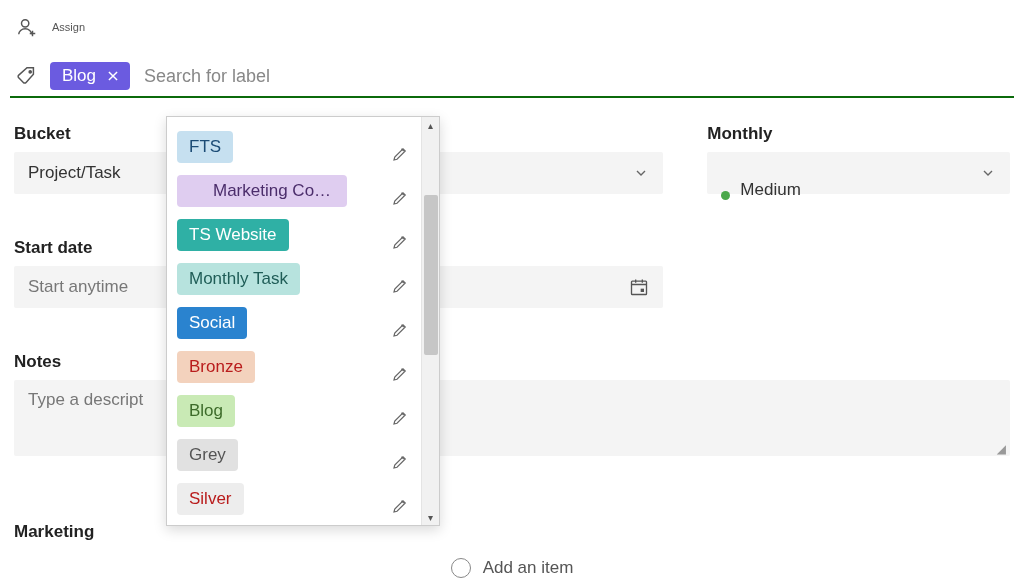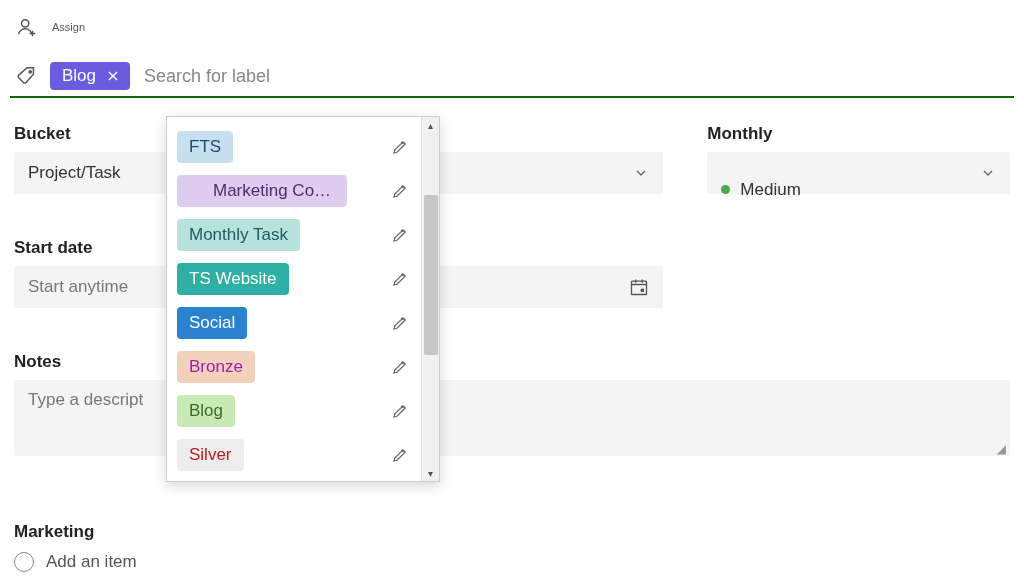--- a/index.html
+++ b/index.html
@@ -90,21 +90,21 @@
   .select-box.full { width: 100%; }
   .text-input { justify-content: flex-start; color: #777; }
   .text-input .placeholder { color: #777; }
   .chev-icon { width: 16px; height: 16px; color: #666; }
   .cal-icon { width: 20px; height: 20px; color: #555; }
   .dot {
     width: 9px; height: 9px; border-radius: 50%;
     background: #4aa84a;
     display: inline-block; margin-right: 10px;
   }
-  .select-value { display: flex; align-items: center; margin-top: 33px; }
+  .select-value { display: flex; align-items: flex-end; margin-top: 33px; }
 
   .notes-container { grid-column: 1 / span 3; }
   .textarea-box {
     height: 76px;
     align-items: flex-start;
     padding: 10px 14px;
     position: relative;
     color: #777;
   }
   .resize-handle {
@@ -113,21 +113,22 @@
     color: #999;
     font-size: 12px;
     line-height: 6px;
     pointer-events: none;
   }
 
   .checklist { grid-column: 1 / span 3; margin-top: 22px; }
   .checklist-item {
     display: flex; align-items: center; gap: 12px;
     color: #555; font-size: 17px;
-    margin-top: 10px;
+    margin-top: 16px;
+    justify-content: center;
   }
   .radio {
     width: 20px; height: 20px;
     border: 1.5px solid #888;
     border-radius: 50%;
   }
 
   
   .label-dropdown {
     position: absolute;
@@ -140,21 +141,21 @@
     z-index: 20;
     display: flex;
   }
   .label-list {
     flex: 1;
     padding: 8px 8px 4px 10px;
     overflow: hidden;
   }
   .label-item {
     display: flex;
-    align-items: center;
+    align-items: flex-end;
     justify-content: space-between;
     padding: 6px 4px 6px 0;
   }
   .label-pill {
     display: inline-block;
     border-radius: 4px;
     padding: 6px 12px;
     font-size: 17px;
     color: #111;
     max-width: 170px;
@@ -293,49 +294,56 @@
         </svg>
       </div>
       <div class="label-item">
         <span class="label-pill" style="background: rgb(223, 205, 240); color: rgb(75, 45, 107); padding-left: 36px;">Marketing Com...</span>
         <svg viewBox="0 0 24 24" class="edit-icon">
           <path d="M4 20l1-4 11-11 3 3-11 11-4 1z" fill="none" stroke="currentColor" stroke-width="1.6"></path>
           <path d="M14 5l3 3" stroke="currentColor" stroke-width="1.6"></path>
         </svg>
       </div>
       <div class="label-item">
+        <span class="label-pill" style="background: rgb(47, 176, 165); color: rgb(255, 255, 255);">TS Website</span>
+        <svg viewBox="0 0 24 24" class="edit-icon">
+          <path d="M4 20l1-4 11-11 3 3-11 11-4 1z" fill="none" stroke="currentColor" stroke-width="1.6"></path>
+          <path d="M14 5l3 3" stroke="currentColor" stroke-width="1.6"></path>
+        </svg>
+      </div>
+      <div class="label-item">
         <span class="label-pill" style="background: rgb(183, 227, 222); color: rgb(31, 93, 87);">Monthly Task</span>
         <svg viewBox="0 0 24 24" class="edit-icon">
           <path d="M4 20l1-4 11-11 3 3-11 11-4 1z" fill="none" stroke="currentColor" stroke-width="1.6"></path>
           <path d="M14 5l3 3" stroke="currentColor" stroke-width="1.6"></path>
         </svg>
       </div>
       <div class="label-item">
-        <span class="label-pill" style="background: rgb(47, 176, 165); color: rgb(255, 255, 255);">TS Website</span>
-        <svg viewBox="0 0 24 24" class="edit-icon">
-          <path d="M4 20l1-4 11-11 3 3-11 11-4 1z" fill="none" stroke="currentColor" stroke-width="1.6"></path>
-          <path d="M14 5l3 3" stroke="currentColor" stroke-width="1.6"></path>
-        </svg>
-      </div>
-      <div class="label-item">
         <span class="label-pill" style="background: rgb(42, 131, 207); color: rgb(255, 255, 255);">Social</span>
         <svg viewBox="0 0 24 24" class="edit-icon">
           <path d="M4 20l1-4 11-11 3 3-11 11-4 1z" fill="none" stroke="currentColor" stroke-width="1.6"></path>
           <path d="M14 5l3 3" stroke="currentColor" stroke-width="1.6"></path>
         </svg>
       </div>
       <div class="label-item">
-        <span class="label-pill" style="background: rgb(243, 210, 189); color: #a21caf;">Bronze</span>
+        <span class="label-pill" style="background: rgb(243, 210, 189); color: #b91c1c;">Bronze</span>
         <svg viewBox="0 0 24 24" class="edit-icon">
           <path d="M4 20l1-4 11-11 3 3-11 11-4 1z" fill="none" stroke="currentColor" stroke-width="1.6"></path>
           <path d="M14 5l3 3" stroke="currentColor" stroke-width="1.6"></path>
         </svg>
       </div>
       <div class="label-item">
         <span class="label-pill" style="background: rgb(201, 234, 181); color: rgb(61, 107, 42);">Blog</span>
+        <svg viewBox="0 0 24 24" class="edit-icon">
+          <path d="M4 20l1-4 11-11 3 3-11 11-4 1z" fill="none" stroke="currentColor" stroke-width="1.6"></path>
+          <path d="M14 5l3 3" stroke="currentColor" stroke-width="1.6"></path>
+        </svg>
+      </div>
+      <div class="label-item">
+        <span class="label-pill" style="background: rgb(225, 225, 225); color: rgb(85, 85, 85);">Grey</span>
         <svg viewBox="0 0 24 24" class="edit-icon">
           <path d="M4 20l1-4 11-11 3 3-11 11-4 1z" fill="none" stroke="currentColor" stroke-width="1.6"></path>
           <path d="M14 5l3 3" stroke="currentColor" stroke-width="1.6"></path>
         </svg>
       </div>
       <div class="label-item">
         <span class="label-pill" style="background: rgb(237, 237, 237); color: #b91c1c;">Silver</span>
         <svg viewBox="0 0 24 24" class="edit-icon">
           <path d="M4 20l1-4 11-11 3 3-11 11-4 1z" fill="none" stroke="currentColor" stroke-width="1.6"></path>
           <path d="M14 5l3 3" stroke="currentColor" stroke-width="1.6"></path>

